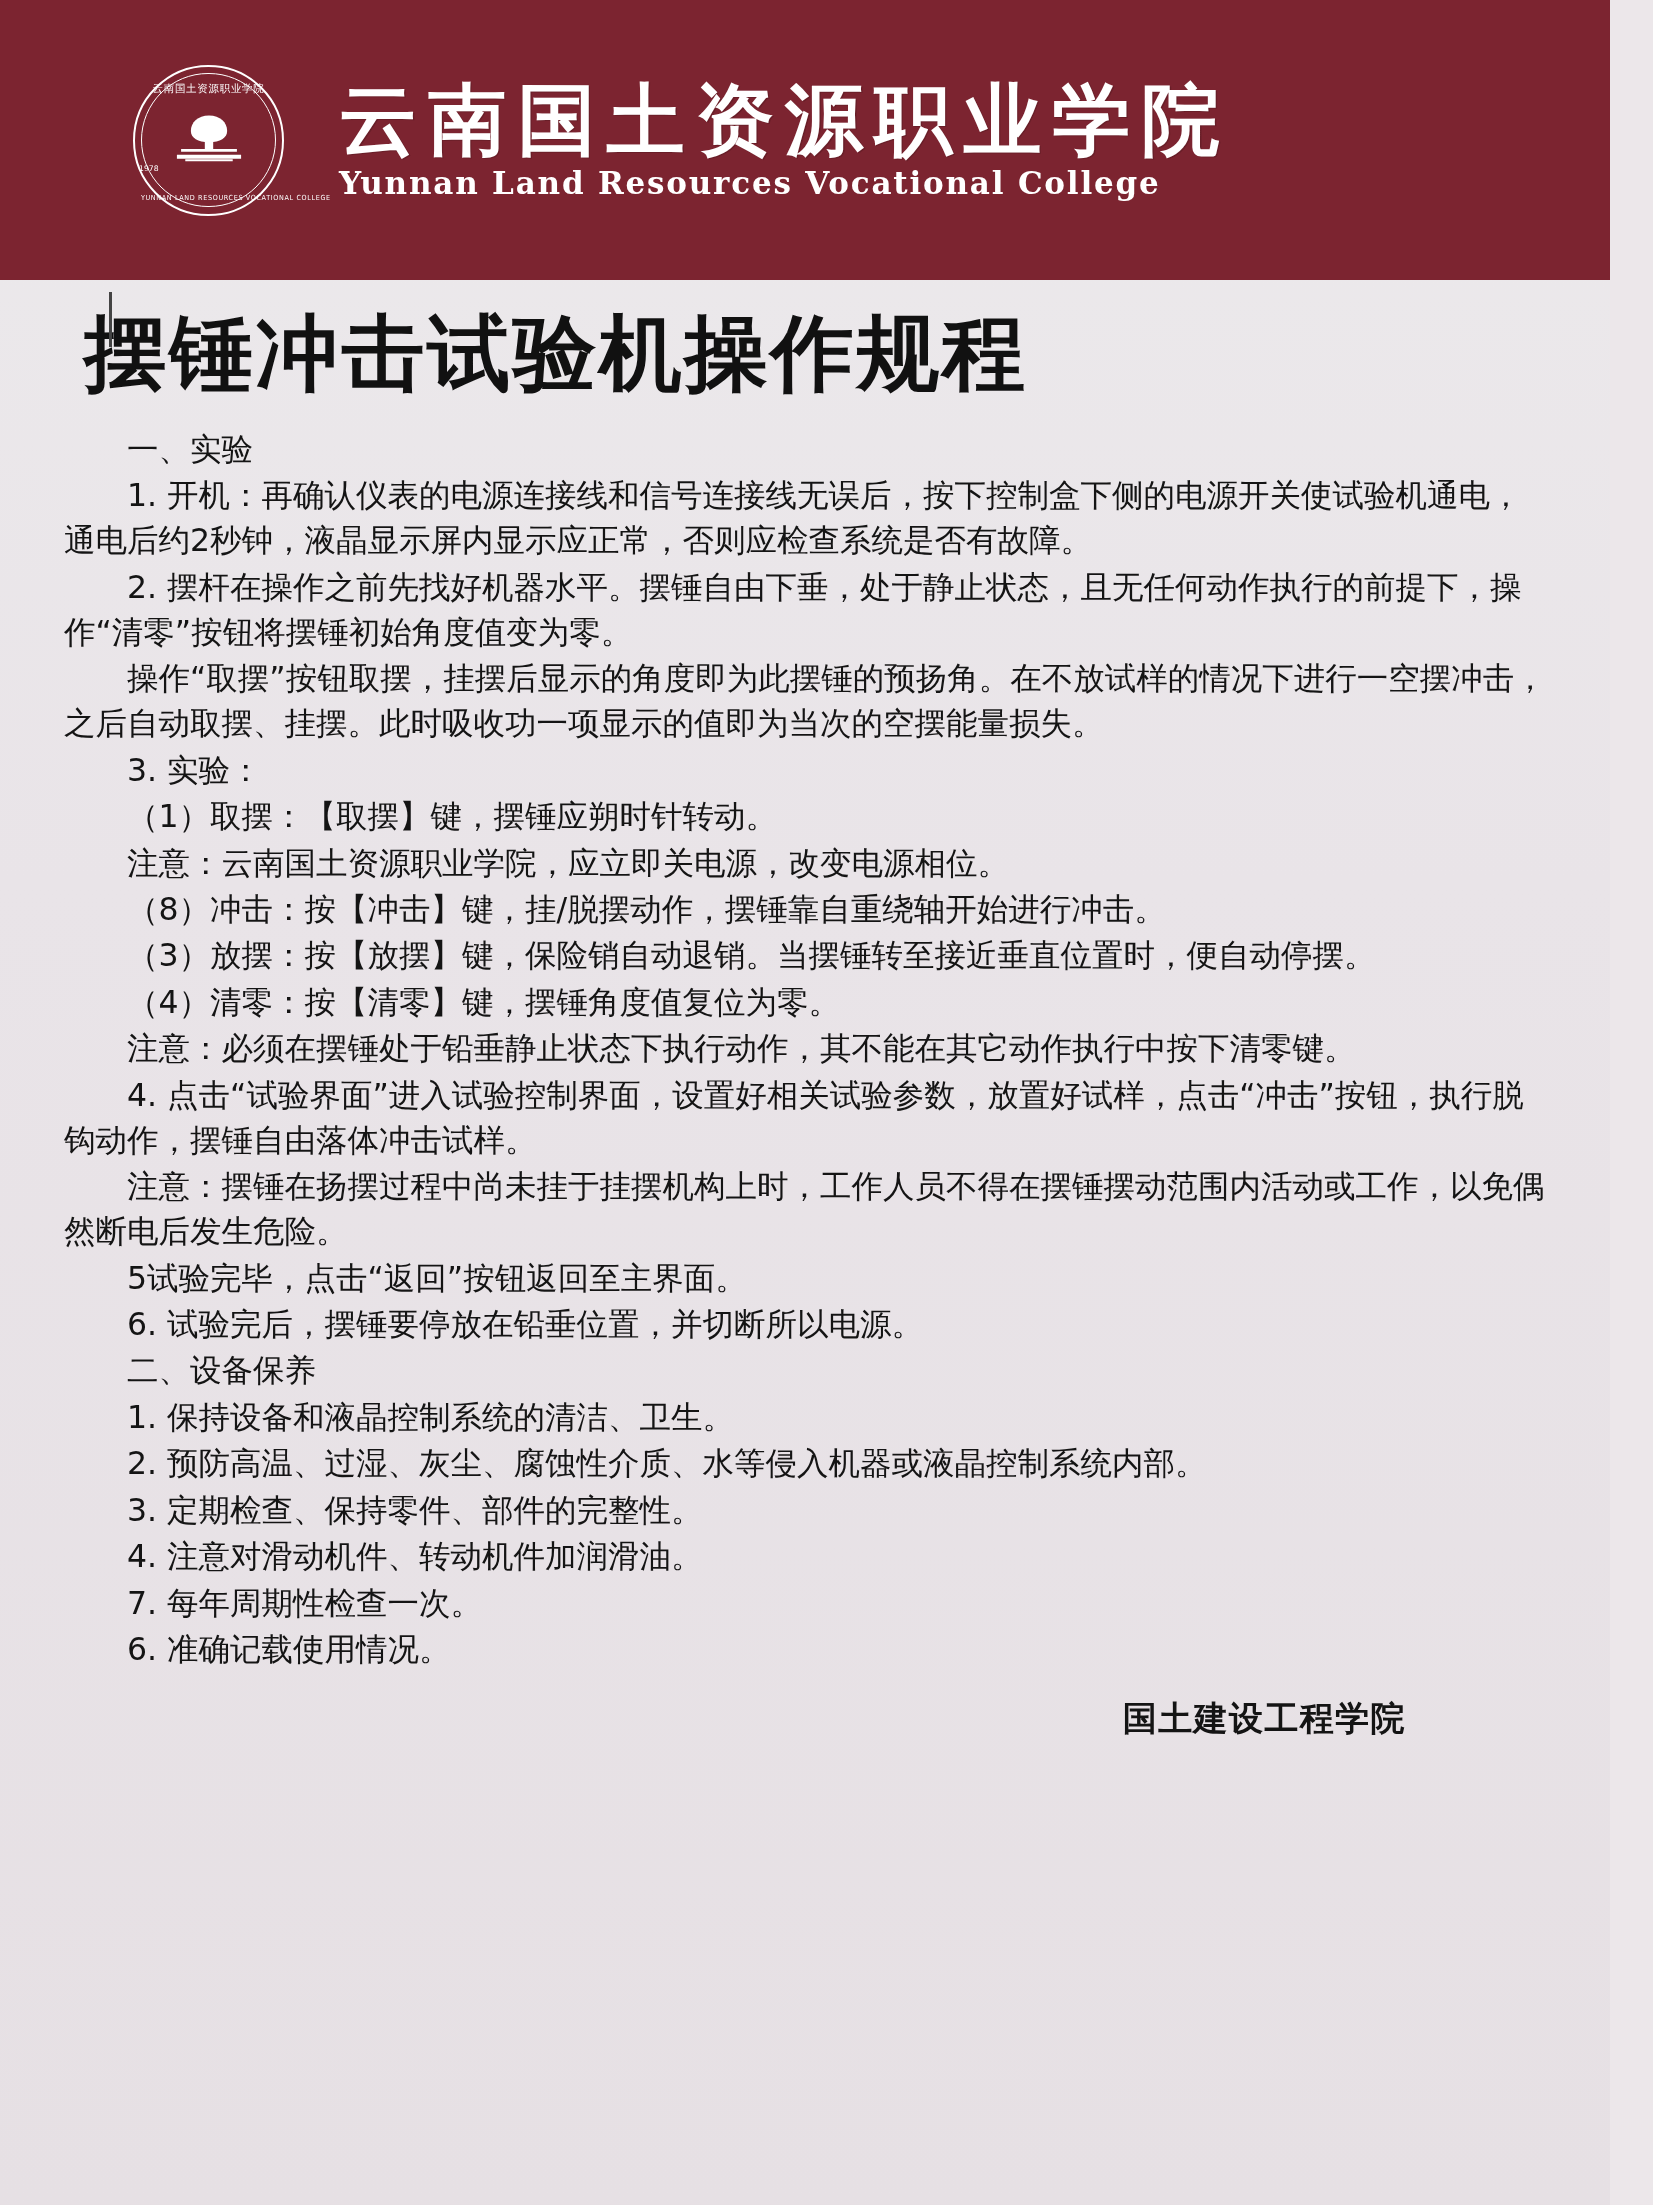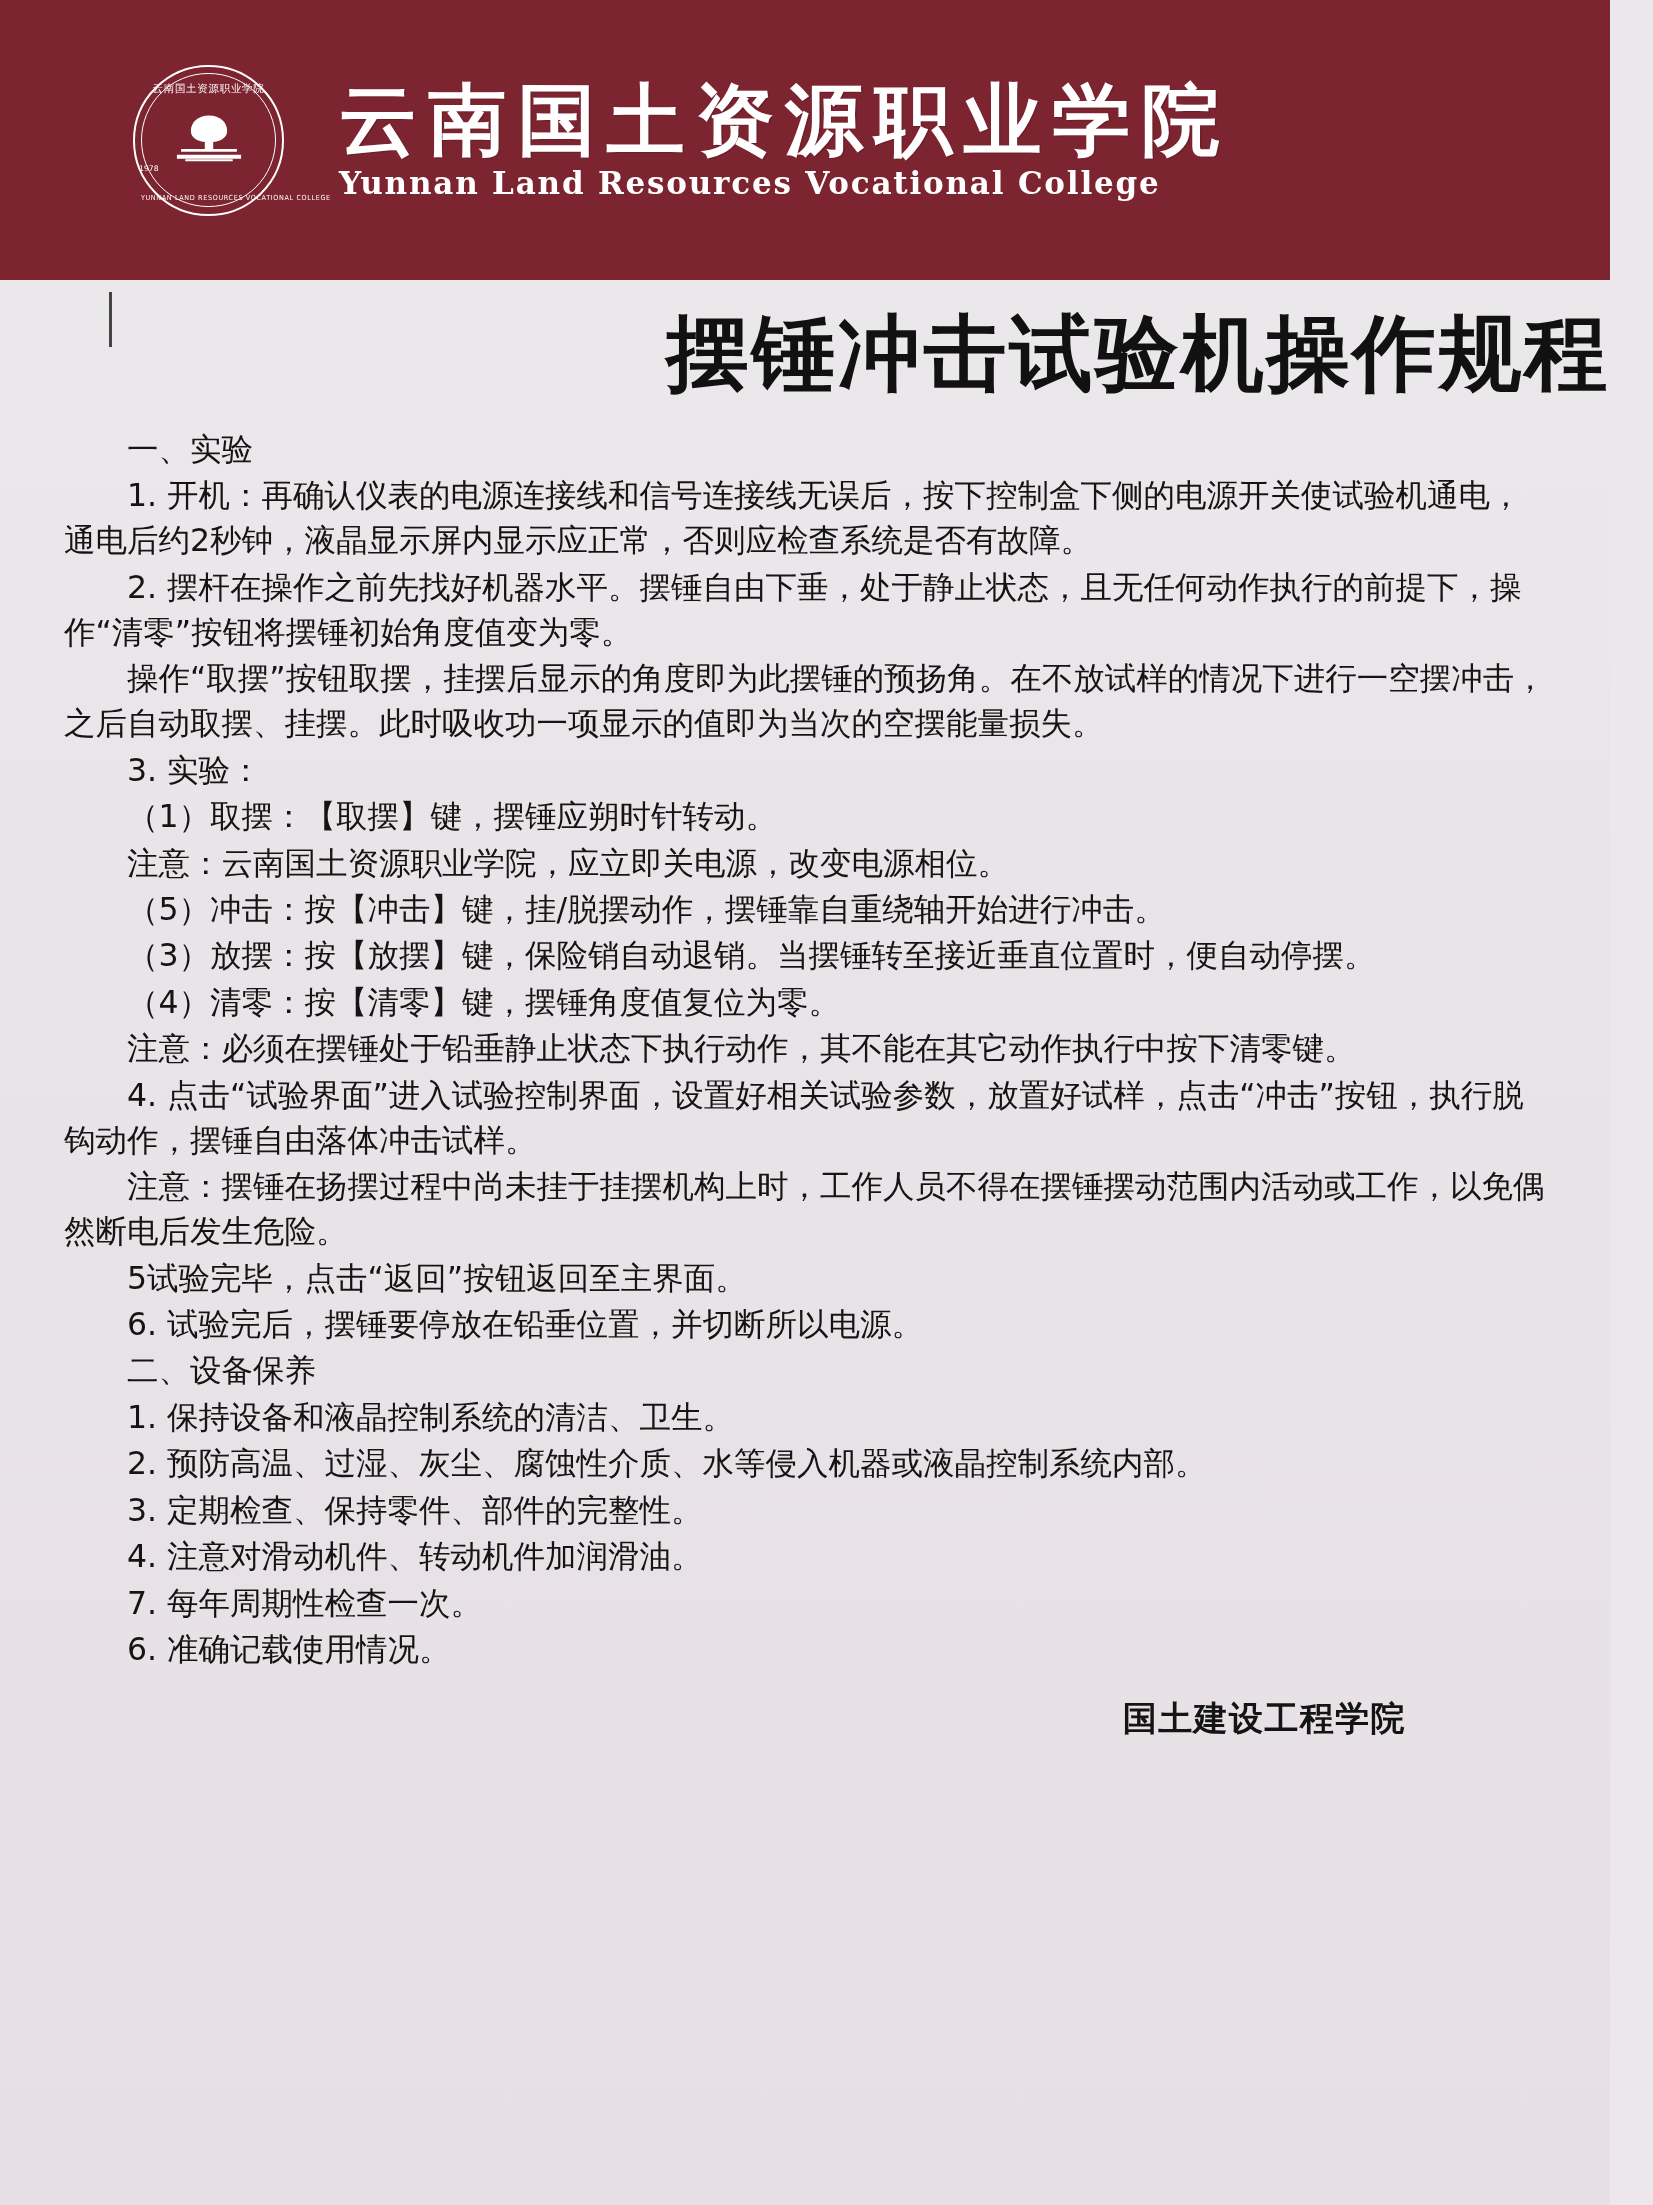--- a/index.html
+++ b/index.html
@@ -93,21 +93,20 @@
     font-weight: bold;
     letter-spacing: 1.8px;
     margin-top: 4.2px;
     white-space: nowrap;
   }
   
   .main-title-wrap {
     position: relative;
     margin: 25px 0 12px 0;
     padding-left: 84px;
-    text-align: right;
   }
   .tick {
     position: absolute;
     left: 109px;
     top: -12.6px;
     width: 2.8px;
     height: 55px;
     background: #444;
   }
   .main-title {
@@ -175,21 +174,21 @@
   </div>
 
   <div class="body-text">
       <p class="">一、实验</p>
       <p class="">1. 开机：再确认仪表的电源连接线和信号连接线无误后，按下控制盒下侧的电源开关使试验机通电，通电后约2秒钟，液晶显示屏内显示应正常，否则应检查系统是否有故障。</p>
       <p class="">2. 摆杆在操作之前先找好机器水平。摆锤自由下垂，处于静止状态，且无任何动作执行的前提下，操作“清零”按钮将摆锤初始角度值变为零。</p>
       <p class="">操作“取摆”按钮取摆，挂摆后显示的角度即为此摆锤的预扬角。在不放试样的情况下进行一空摆冲击，之后自动取摆、挂摆。此时吸收功一项显示的值即为当次的空摆能量损失。</p>
       <p class="">3. 实验：</p>
       <p class="">（1）取摆：【取摆】键，摆锤应朔时针转动。</p>
       <p class="">注意：云南国土资源职业学院，应立即关电源，改变电源相位。</p>
-      <p class="">（5）冲击：按【冲击】键，挂/脱摆动作，摆锤靠自重绕轴开始进行冲击。</p>
+      <p class="">（8）冲击：按【冲击】键，挂/脱摆动作，摆锤靠自重绕轴开始进行冲击。</p>
       <p class="">（3）放摆：按【放摆】键，保险销自动退销。当摆锤转至接近垂直位置时，便自动停摆。</p>
       <p class="">（4）清零：按【清零】键，摆锤角度值复位为零。</p>
       <p class="">注意：必须在摆锤处于铅垂静止状态下执行动作，其不能在其它动作执行中按下清零键。</p>
       <p class="">4. 点击“试验界面”进入试验控制界面，设置好相关试验参数，放置好试样，点击“冲击”按钮，执行脱钩动作，摆锤自由落体冲击试样。</p>
       <p class="">注意：摆锤在扬摆过程中尚未挂于挂摆机构上时，工作人员不得在摆锤摆动范围内活动或工作，以免偶然断电后发生危险。</p>
       <p class="">5试验完毕，点击“返回”按钮返回至主界面。</p>
       <p class="">6. 试验完后，摆锤要停放在铅垂位置，并切断所以电源。</p>
       <p class="">二、设备保养</p>
       <p class="">1. 保持设备和液晶控制系统的清洁、卫生。</p>
       <p class="">2. 预防高温、过湿、灰尘、腐蚀性介质、水等侵入机器或液晶控制系统内部。</p>

